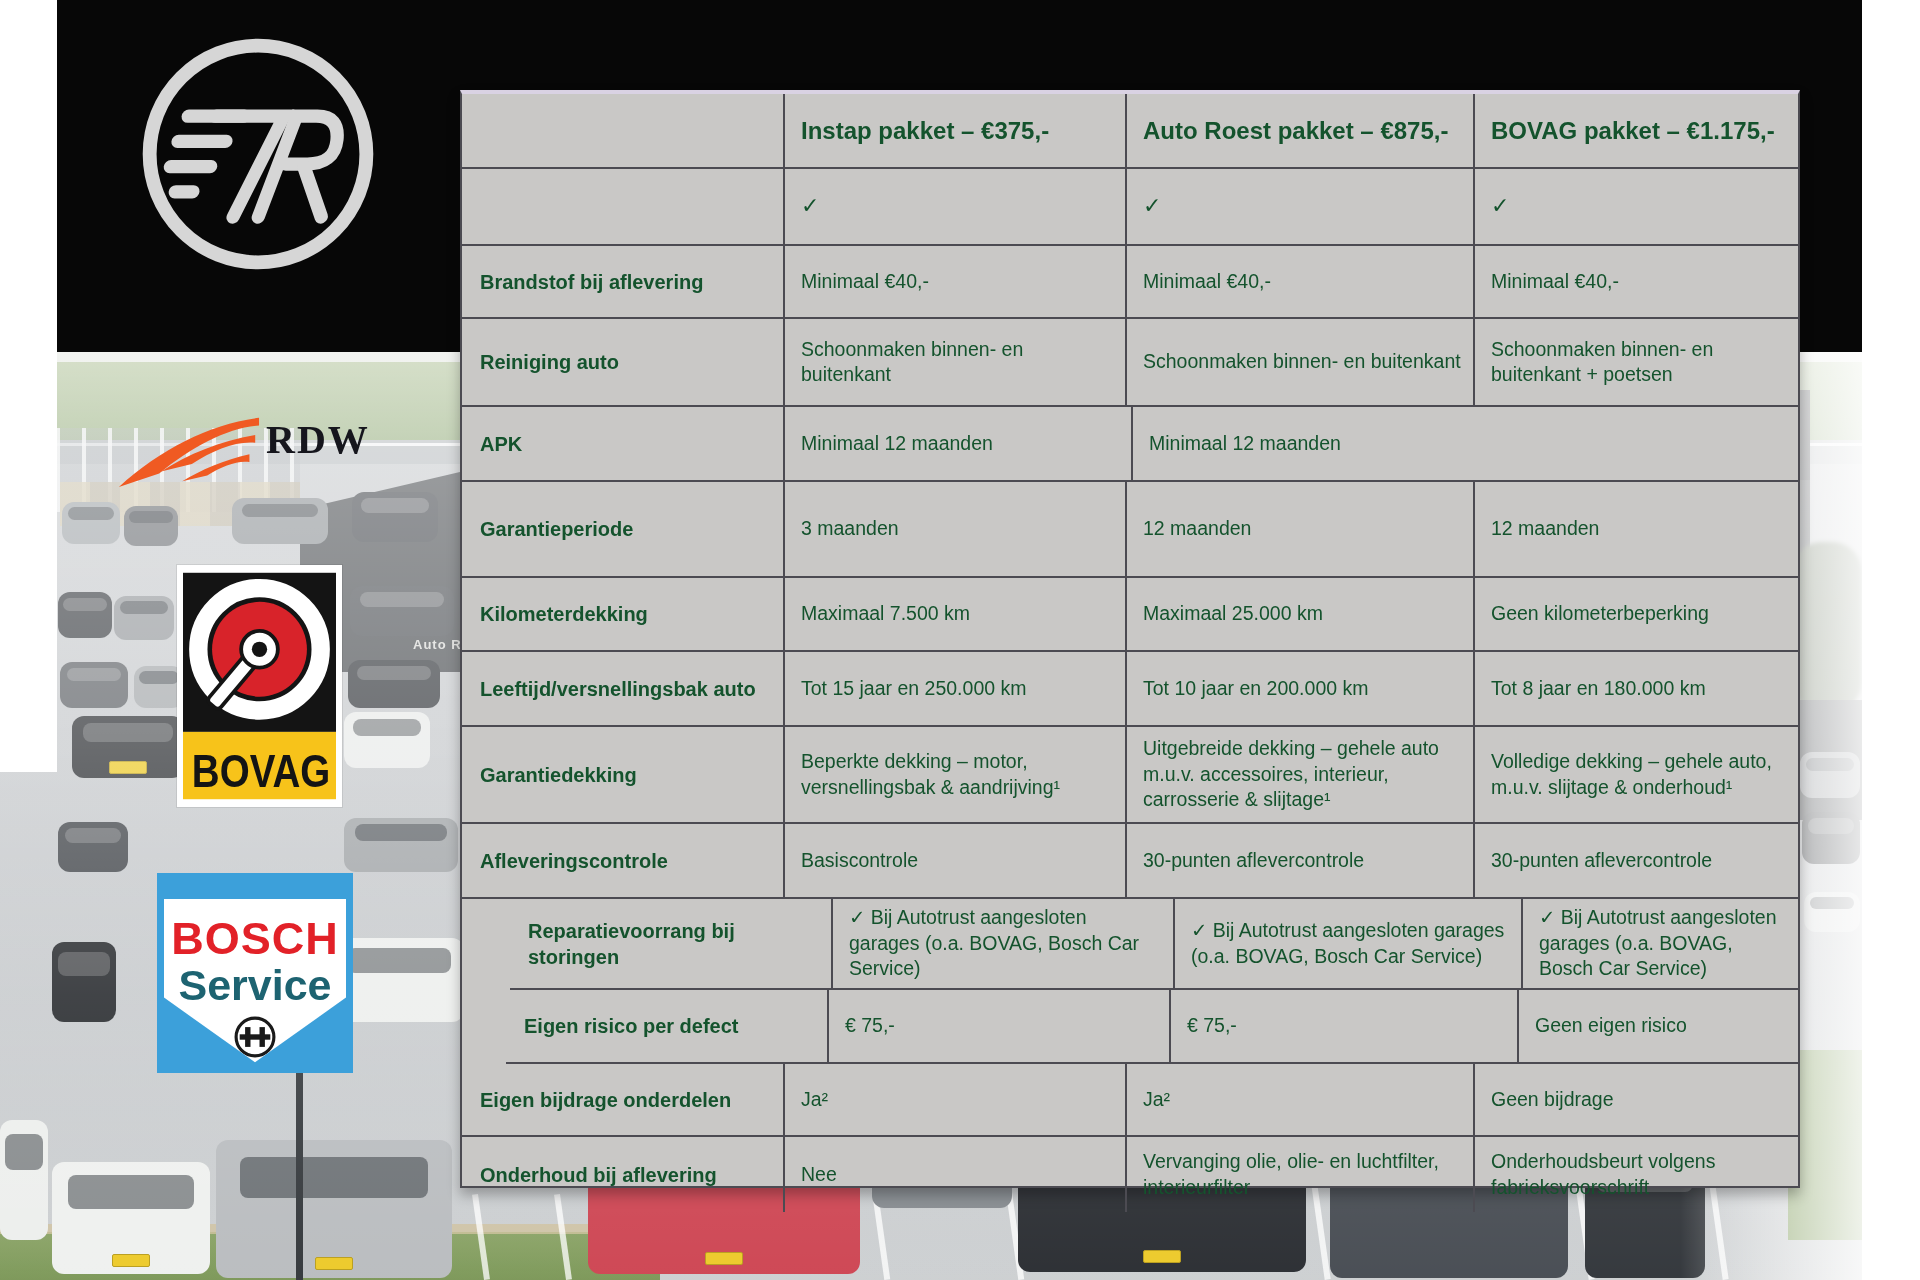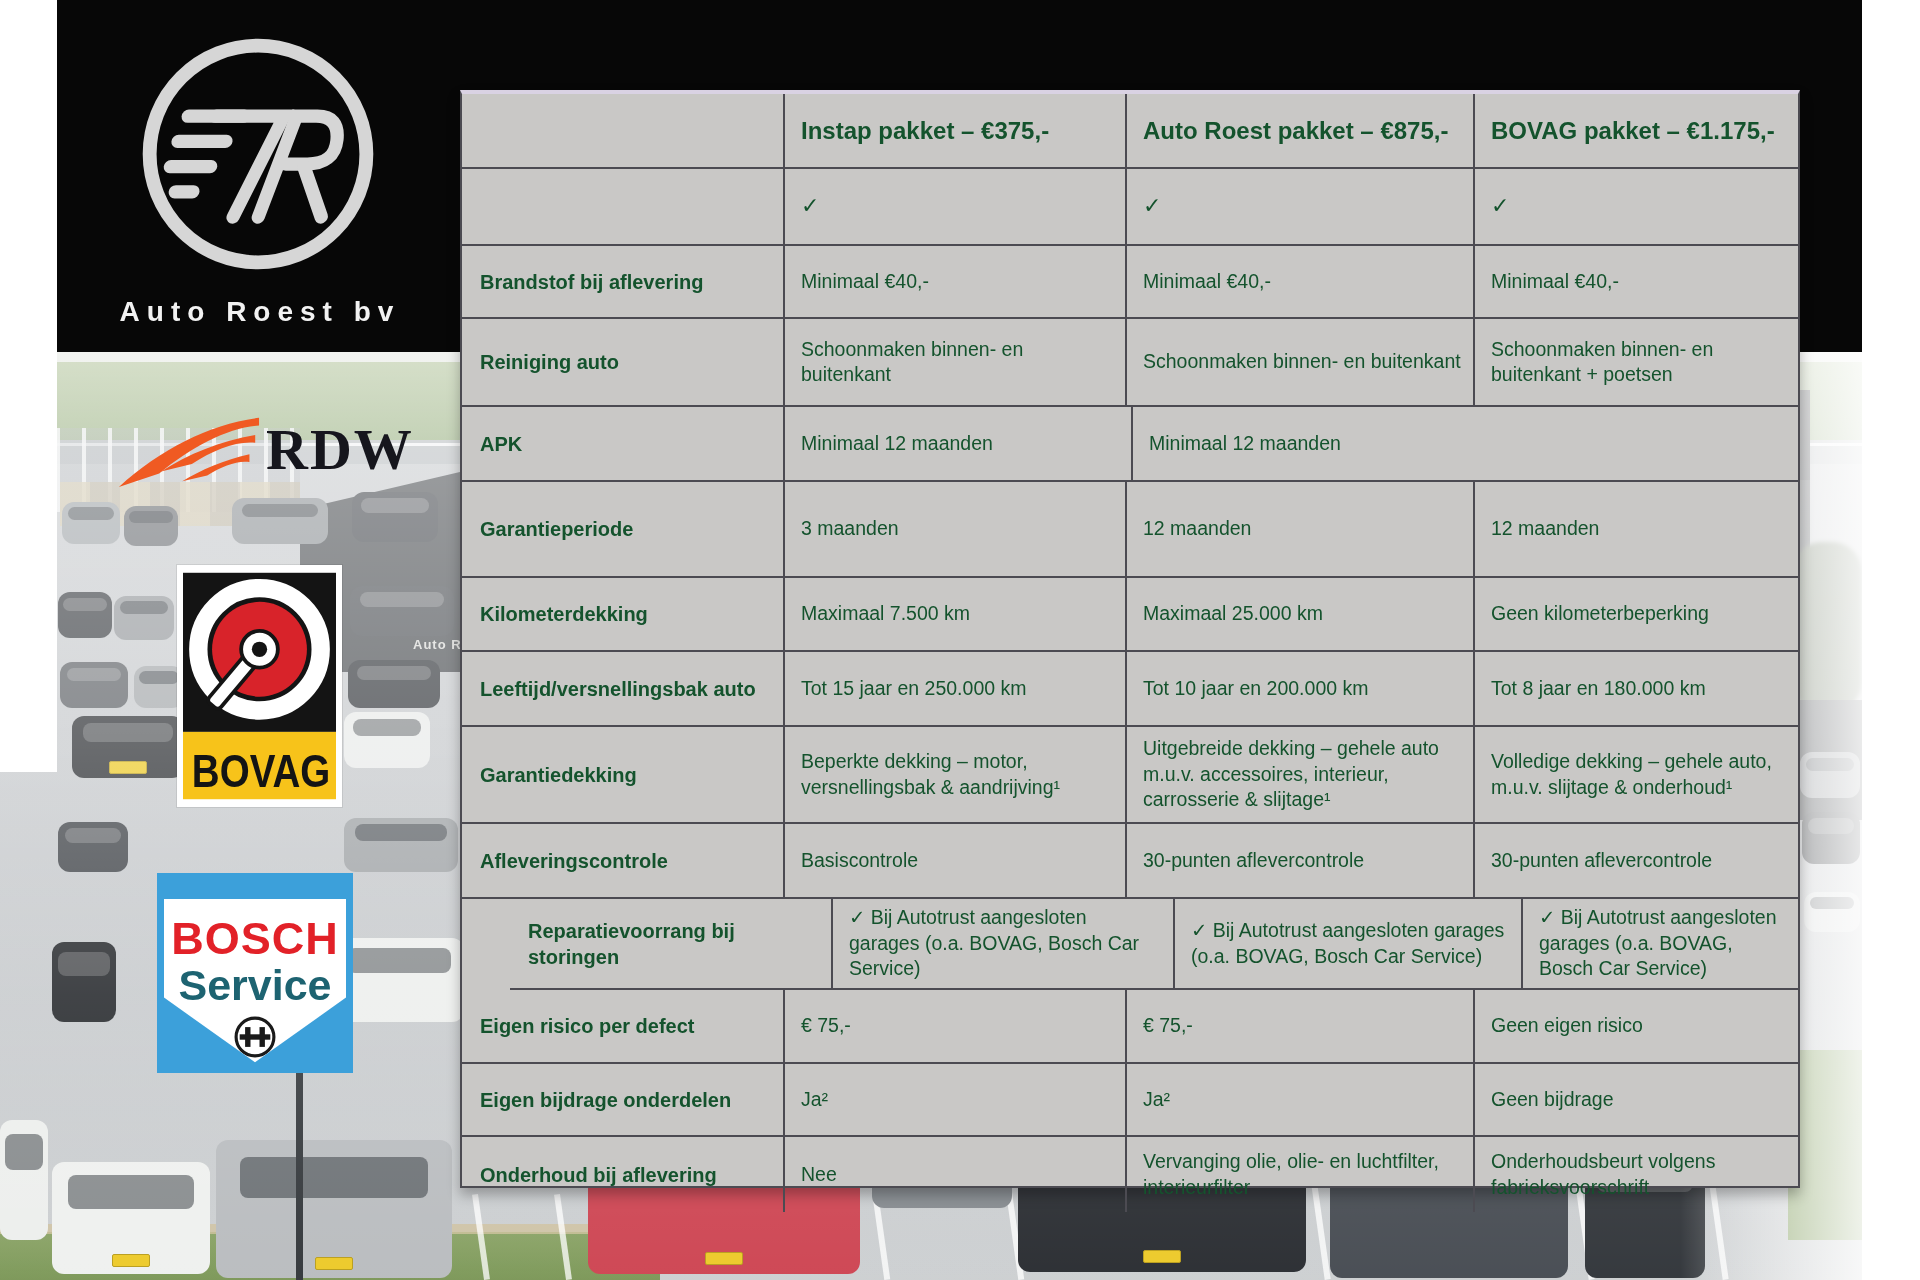--- a/index.html
+++ b/index.html
@@ -42,21 +42,21 @@
   
   .black-band{position:absolute;left:57px;top:0;width:1805px;height:352px;background:#070707;z-index:5;}
   .ar-logo{position:absolute;left:132px;top:28px;width:252px;height:252px;z-index:6;}
   .ar-name{position:absolute;left:78px;top:296px;width:364px;text-align:center;color:#f2f2f2;
            font-size:28px;font-weight:700;letter-spacing:7px;z-index:6;white-space:nowrap;}
 
   
   .rdw{position:absolute;left:108px;top:408px;width:300px;height:110px;z-index:6;}
   .rdw svg{position:absolute;left:0;top:6px;}
   .rdw-t{position:absolute;left:158px;top:8px;font-family:"Liberation Serif",serif;font-weight:700;
-         font-size:58px;color:#16161d;letter-spacing:2px;}
+         font-size:40px;color:#16161d;letter-spacing:2px;}
   .bovag{position:absolute;left:177px;top:565px;width:165px;height:242px;background:#ffffff;z-index:6;
          box-shadow:0 0 0 1px rgba(0,0,0,.08);}
   .bovag svg{position:absolute;left:6px;top:6px;}
   .bovag-t{position:absolute;left:0;right:0;top:178px;text-align:center;color:#141414;font-size:47px;
            font-weight:700;transform:scaleX(.82);letter-spacing:0px;}
   .bosch{position:absolute;left:157px;top:873px;width:196px;height:200px;background:#3ca0da;z-index:6;}
   .bosch .shield{position:absolute;left:7px;right:7px;top:26px;bottom:4px;background:#ffffff;
          clip-path:polygon(0 0,100% 0,100% 58%,50% 96%,0 58%);text-align:center;}
   .bosch-t{margin-top:14px;color:#e22128;font-size:45px;font-weight:700;letter-spacing:1px;}
   .service-t{color:#1d6371;font-size:43px;font-weight:700;margin-top:-4px;}
@@ -208,21 +208,20 @@
         <path d="M46 70 H90"></path>
         <path d="M40 90 H78"></path>
         <path d="M36 110 H68"></path>
         <path d="M42 130 H56"></path>
         <path d="M68 70 H122 L90 150"></path>
         <path d="M110 150 L132 70 H148 q18 0 18 19 q0 19 -22 19 H128"></path>
         <path d="M142 110 L160 150"></path>
       </g>
     </svg>
   </div>
-  <div class="ar-name">Auto Roest bv</div>
 
   <div class="rdw">
     <svg viewBox="0 0 160 100" width="160" height="96">
       <g fill="#f05a22">
         <path d="M154 4 C104 10 52 36 8 76 L50 62 C84 34 122 14 154 12 Z"></path>
         <path d="M150 22 C114 28 80 42 52 60 L84 52 C106 38 130 28 150 30 Z"></path>
         <path d="M144 42 C118 48 94 58 74 70 L100 64 C116 54 132 48 144 50 Z"></path>
       </g>
     </svg>
     <span class="rdw-t">RDW</span>
@@ -401,21 +400,21 @@
         <div class="cell val c1">
           <span>✓ Bij Autotrust aangesloten garages (o.a. BOVAG, Bosch Car Service)</span>
         </div>
         <div class="cell val c2">
           <span>✓ Bij Autotrust aangesloten garages (o.a. BOVAG, Bosch Car Service)</span>
         </div>
         <div class="cell val c3">
           <span>✓ Bij Autotrust aangesloten garages (o.a. BOVAG, Bosch Car Service)</span>
         </div>
       </div>
-      <div class="row" style="height: 74px;">
+      <div class="row" style="height: 74px; padding-left: 44px;">
         <div class="cell lab c0">
           <span>Eigen risico per defect</span>
         </div>
         <div class="cell val c1">
           <span>€ 75,-</span>
         </div>
         <div class="cell val c2">
           <span>€ 75,-</span>
         </div>
         <div class="cell val c3">

